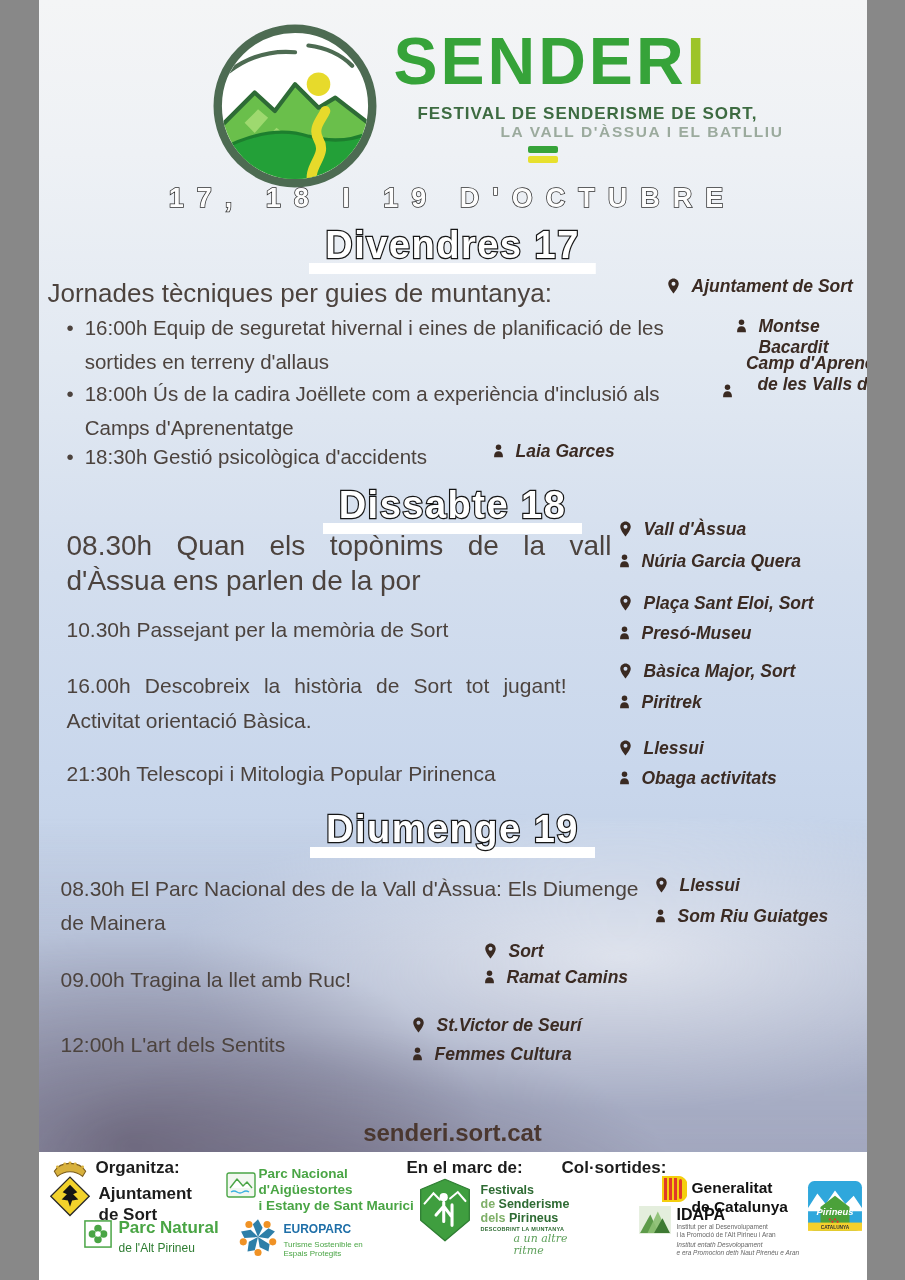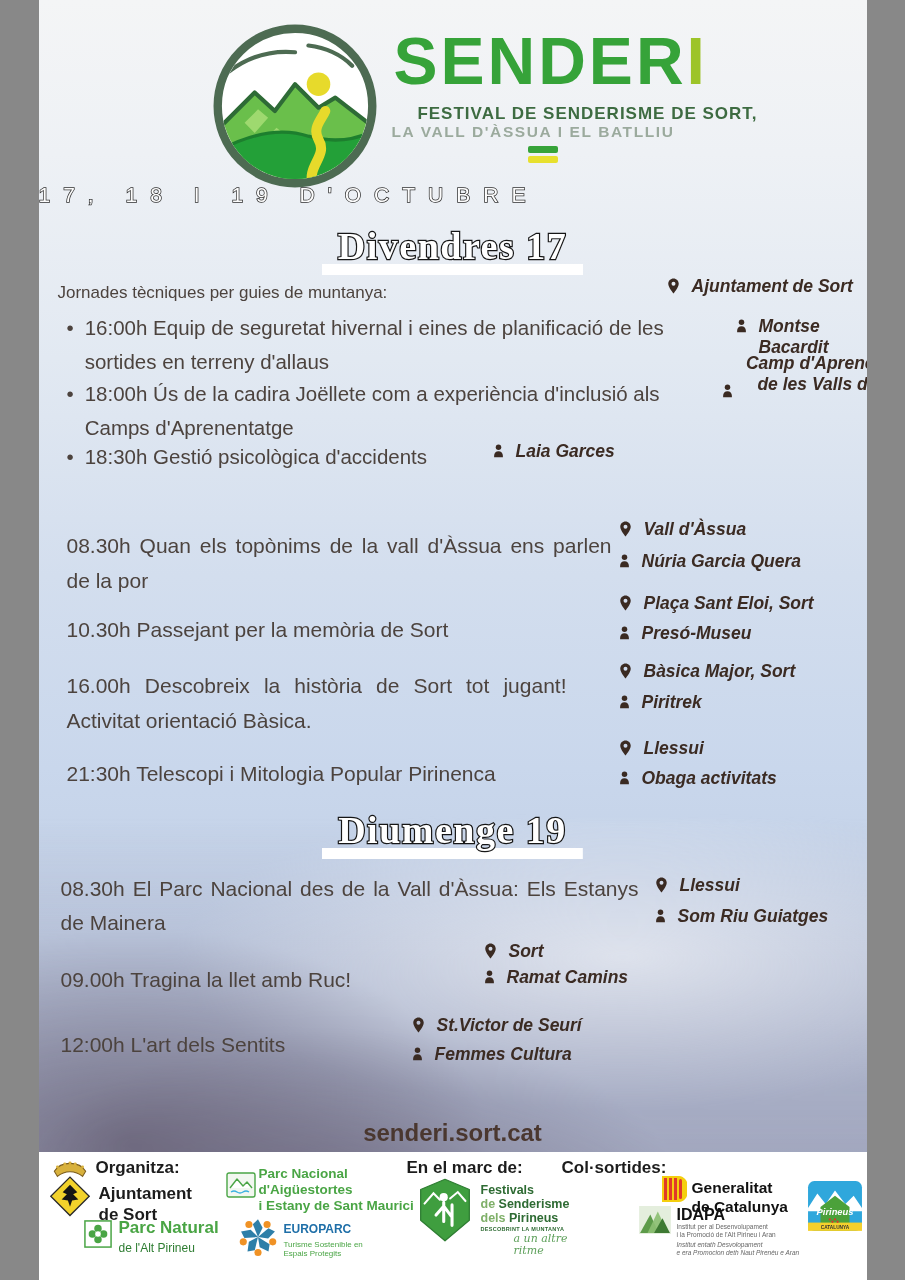--- a/index.html
+++ b/index.html
@@ -12,29 +12,29 @@
     background:
       radial-gradient(60% 90% at 12% 95%, rgba(74,62,82,.55), rgba(74,62,82,0) 70%),
       radial-gradient(55% 70% at 38% 110%, rgba(90,82,104,.45), rgba(90,82,104,0) 70%),
       radial-gradient(70% 60% at 70% 40%, rgba(255,255,255,.55), rgba(255,255,255,0) 75%),
       linear-gradient(180deg, rgba(170,170,195,0) 0%, rgba(150,148,172,.25) 40%, rgba(132,126,150,.42) 100%);}
   .whiteband{left:0;right:0;top:1152px;height:128px;background:#ffffff;}
   
   .brand{font-weight:bold;font-size:66px;letter-spacing:3px;line-height:1;}
   .brand .g{color:#36a339;} .brand .lg{color:#9dc428;}
   .sub1{font-weight:bold;font-size:17px;letter-spacing:1px;color:#3d6b41;text-align:center;}
-  .sub2{font-weight:bold;font-size:15.5px;letter-spacing:1.6px;color:#9baa9d;text-align:left;}
+  .sub2{font-weight:bold;font-size:15.5px;letter-spacing:1.6px;color:#9baa9d;text-align:right;}
   .bar{width:30px;height:7px;border-radius:2px;}
-  .dates{left:0;width:100%;text-align:left;font-weight:normal;font-size:21px;letter-spacing:13px;
+  .dates{left:0;width:100%;text-align:center;font-weight:bold;font-size:27px;letter-spacing:13px;
     color:#fdfdfd;-webkit-text-stroke:1.5px #2f2f2f;paint-order:stroke fill;}
   
   .dayhead{left:0;width:100%;text-align:center;}
   .daytitle{display:inline-block;font-weight:bold;font-size:38px;letter-spacing:1.5px;color:#ffffff;
     -webkit-text-stroke:2.4px #161616;paint-order:stroke fill;
-    padding:0 16px 7px;background:linear-gradient(#fff,#fff) bottom/100% 11px no-repeat;font-family:Liberation Serif, serif;}
+    padding:0 16px 7px;background:linear-gradient(#fff,#fff) bottom/100% 11px no-repeat;}
   
   .etxt{font-size:20.5px;color:#4c433e;line-height:34px;}
   .just{text-align:justify;}
   .evt{display:flex;gap:11px;}
   .blt{flex:0 0 auto;color:#4c433e;font-size:20.5px;line-height:33px;}
   .ann{display:flex;align-items:flex-start;gap:10px;}
   .alab{font-style:italic;font-weight:bold;font-size:17.5px;color:#3b2b23;line-height:21px;padding-top:1px;}
   .pin{width:17px;height:22px;flex:0 0 auto;}
   .per{width:15px;height:20px;flex:0 0 auto;margin-top:1px;}
   .ctr{text-align:center;}
@@ -94,21 +94,21 @@
 
   <div class="abs bar" style="left:489px;top:146px;background:#36a339"></div>
   <div class="abs bar" style="left:489px;top:156px;background:#e7e02e"></div>
 
   <div class="abs dates" style="top:183px">17, 18 I 19 D'OCTUBRE</div>
 
   <div class="abs dayhead" style="top:224px">
     <span class="daytitle">Divendres 17</span>
   </div>
 
-  <div class="abs etxt" style="left:19px;top:276px;font-size:17px">Jornades tècniques per guies de muntanya:</div>
+  <div class="abs etxt" style="left:9px;top:276px;font-size:26px">Jornades tècniques per guies de muntanya:</div>
   <div class="abs ann" style="left:626px;top:275px">
     <svg class="pin" viewBox="0 0 24 24">
         <use href="#pinpath"></use>
       </svg>
     <span class="alab">Ajuntament de Sort</span>
   </div>
 
   <div class="abs evt" style="left:28px;top:311px;width:655px">
     <span class="blt">•</span>
     <span class="etxt">16:00h Equip de seguretat hivernal i eines de planificació de les sortides en terreny d'allaus</span>
@@ -135,22 +135,25 @@
     <span class="blt">•</span>
     <span class="etxt">18:30h Gestió psicològica d'accidents</span>
   </div>
   <div class="abs ann" style="left:452px;top:440px">
     <svg class="per" viewBox="0 0 24 24">
         <use href="#perpath"></use>
       </svg>
     <span class="alab">Laia Garces</span>
   </div>
 
-
-  <div class="abs etxt just" style="left:28px;top:528px;width:545px;font-size:21px;line-height:35px">08.30h Quan els topònims de la vall d'Àssua ens parlen de la por</div>
+  <div class="abs dayhead" style="top:484px">
+    <span class="daytitle">Dissabte 18</span>
+  </div>
+
+  <div class="abs etxt just" style="left:28px;top:528px;width:545px;font-size:28px;line-height:35px">08.30h Quan els topònims de la vall d'Àssua ens parlen de la por</div>
   <div class="abs ann" style="left:578px;top:518px">
     <svg class="pin" viewBox="0 0 24 24">
         <use href="#pinpath"></use>
       </svg>
     <span class="alab">Vall d'Àssua</span>
   </div>
   <div class="abs ann" style="left:578px;top:550px">
     <svg class="per" viewBox="0 0 24 24">
         <use href="#perpath"></use>
       </svg>
@@ -196,21 +199,21 @@
     <svg class="per" viewBox="0 0 24 24">
         <use href="#perpath"></use>
       </svg>
     <span class="alab">Obaga activitats</span>
   </div>
 
   <div class="abs dayhead" style="top:808px">
     <span class="daytitle">Diumenge 19</span>
   </div>
 
-  <div class="abs etxt just" style="left:22px;top:872px;width:578px;font-size:21px;line-height:34px">08.30h El Parc Nacional des de la Vall d'Àssua: Els Estanys de Mainera</div>
+  <div class="abs etxt just" style="left:22px;top:872px;width:578px;font-size:21px;line-height:34px">08.30h El Parc Nacional des de la Vall d'Àssua: Els Diumenge de Mainera</div>
   <div class="abs ann" style="left:614px;top:874px">
     <svg class="pin" viewBox="0 0 24 24">
         <use href="#pinpath"></use>
       </svg>
     <span class="alab">Llessui</span>
   </div>
   <div class="abs ann" style="left:614px;top:905px">
     <svg class="per" viewBox="0 0 24 24">
         <use href="#perpath"></use>
       </svg>

